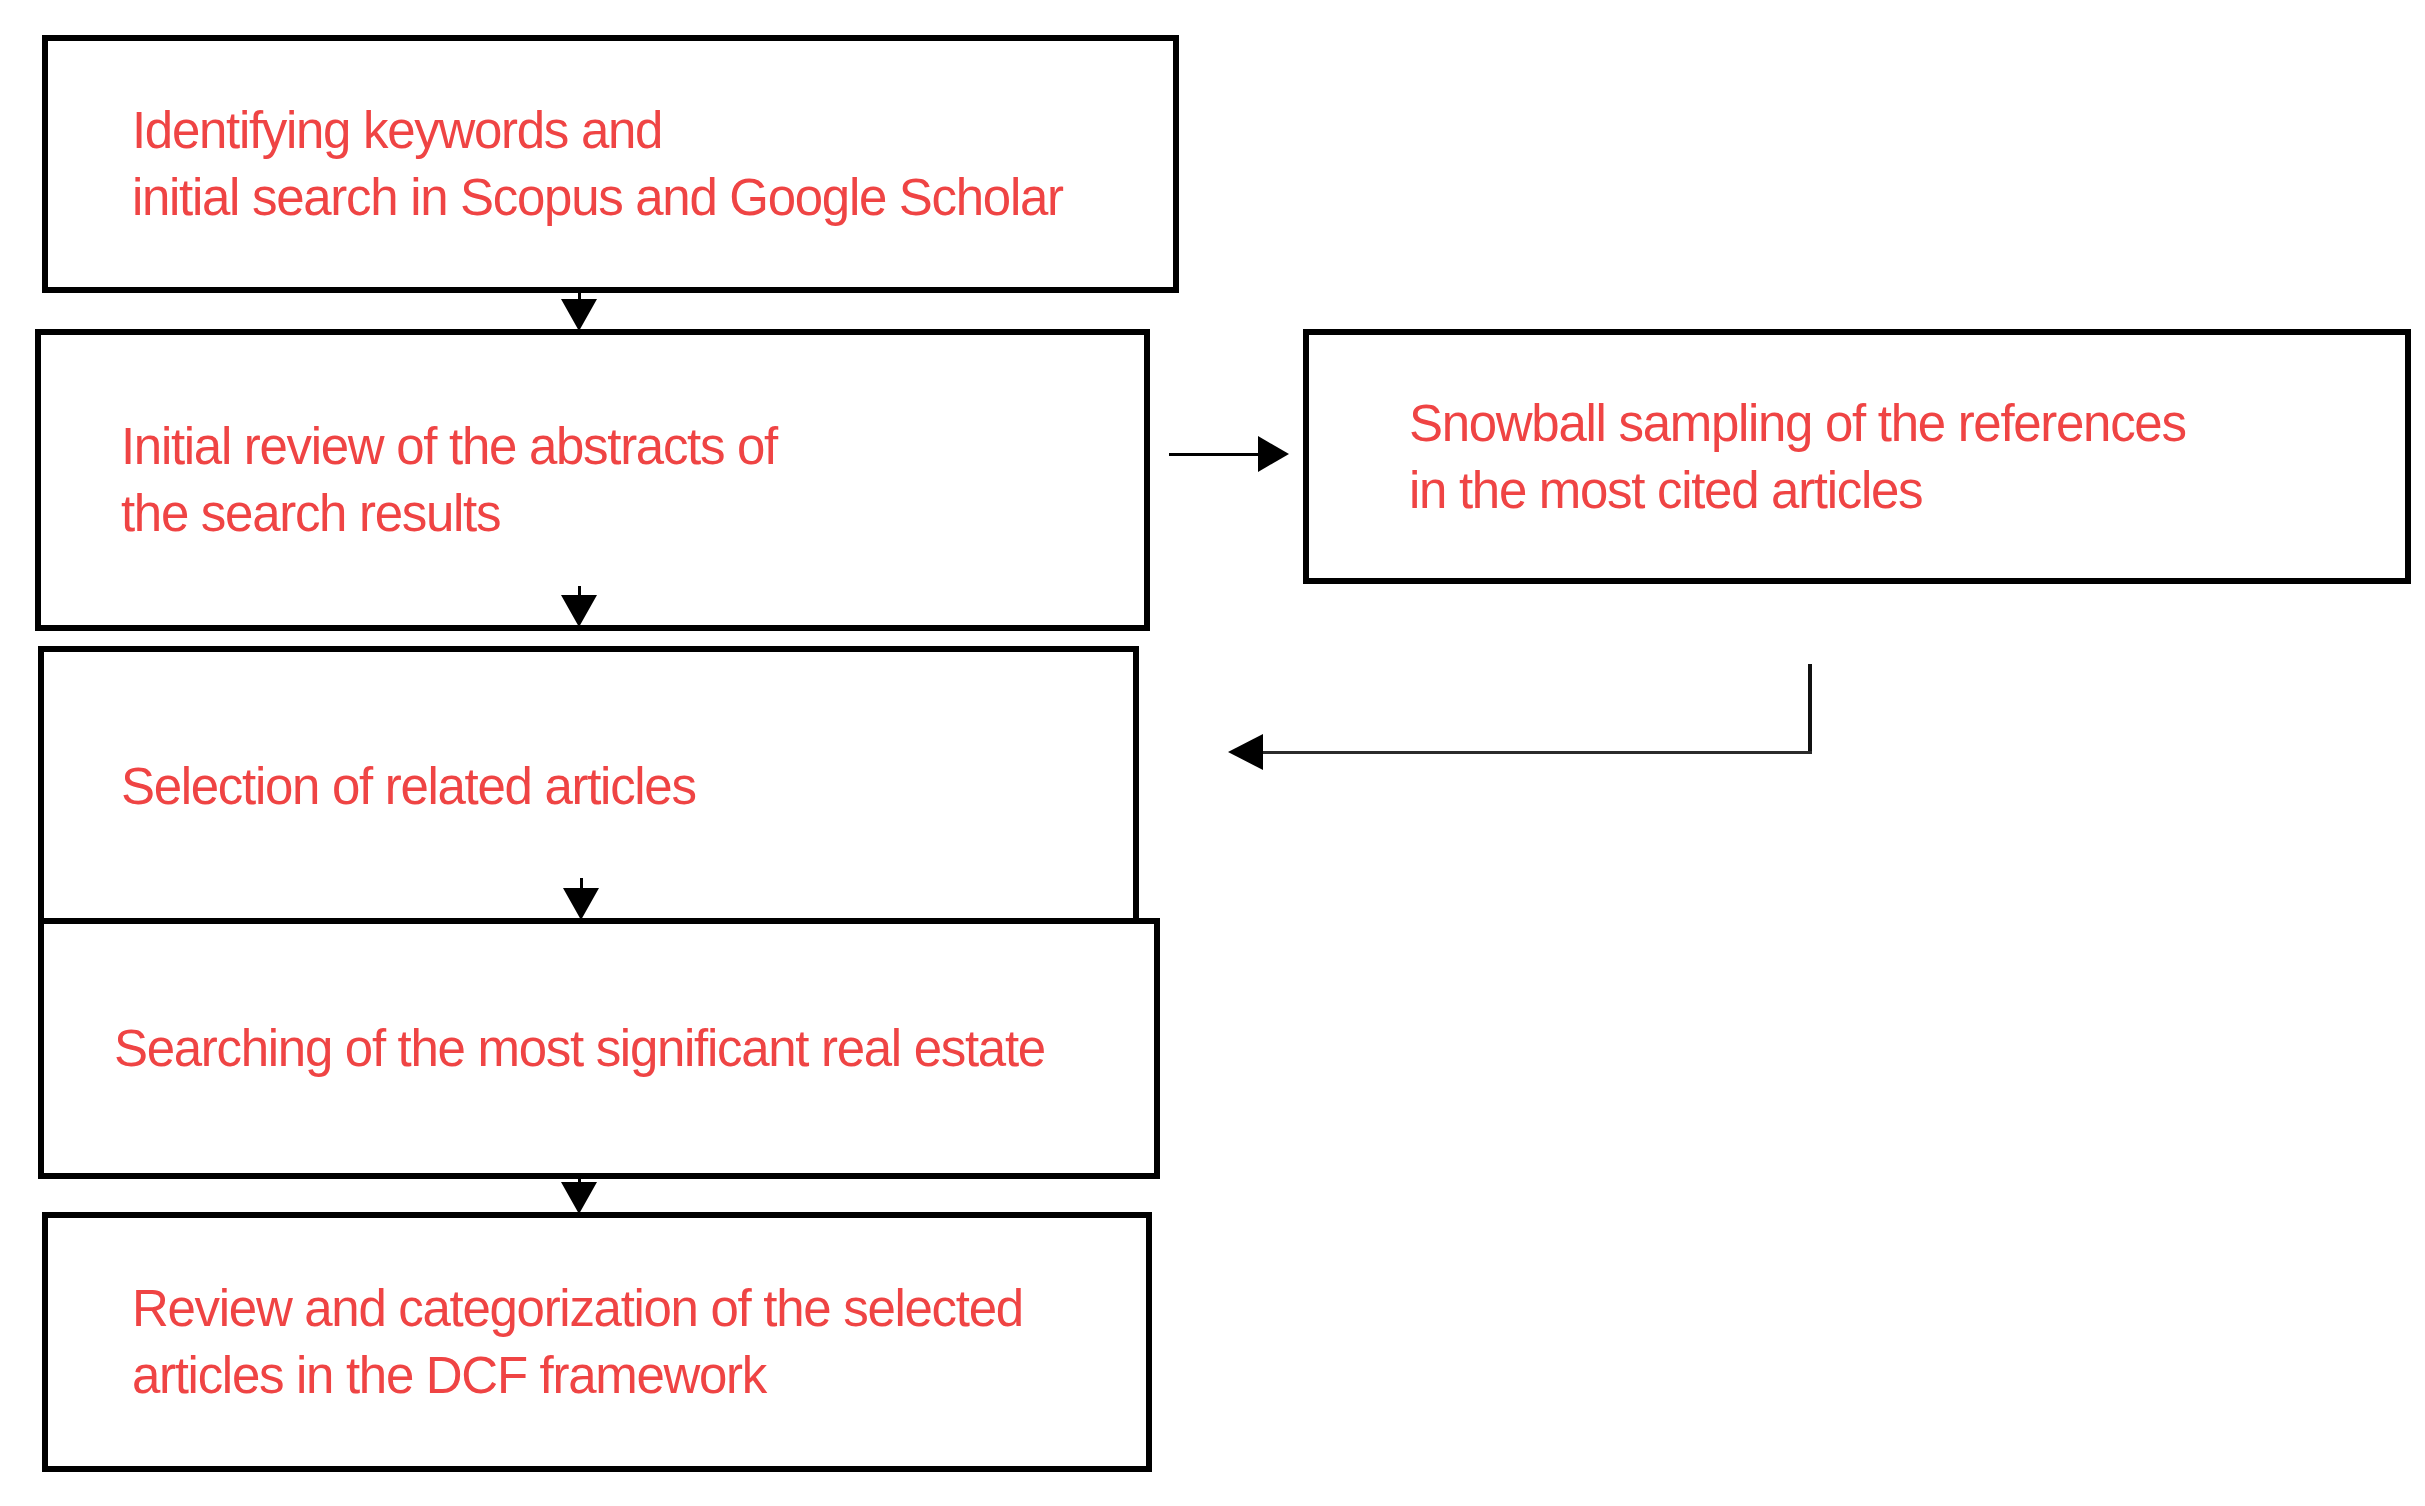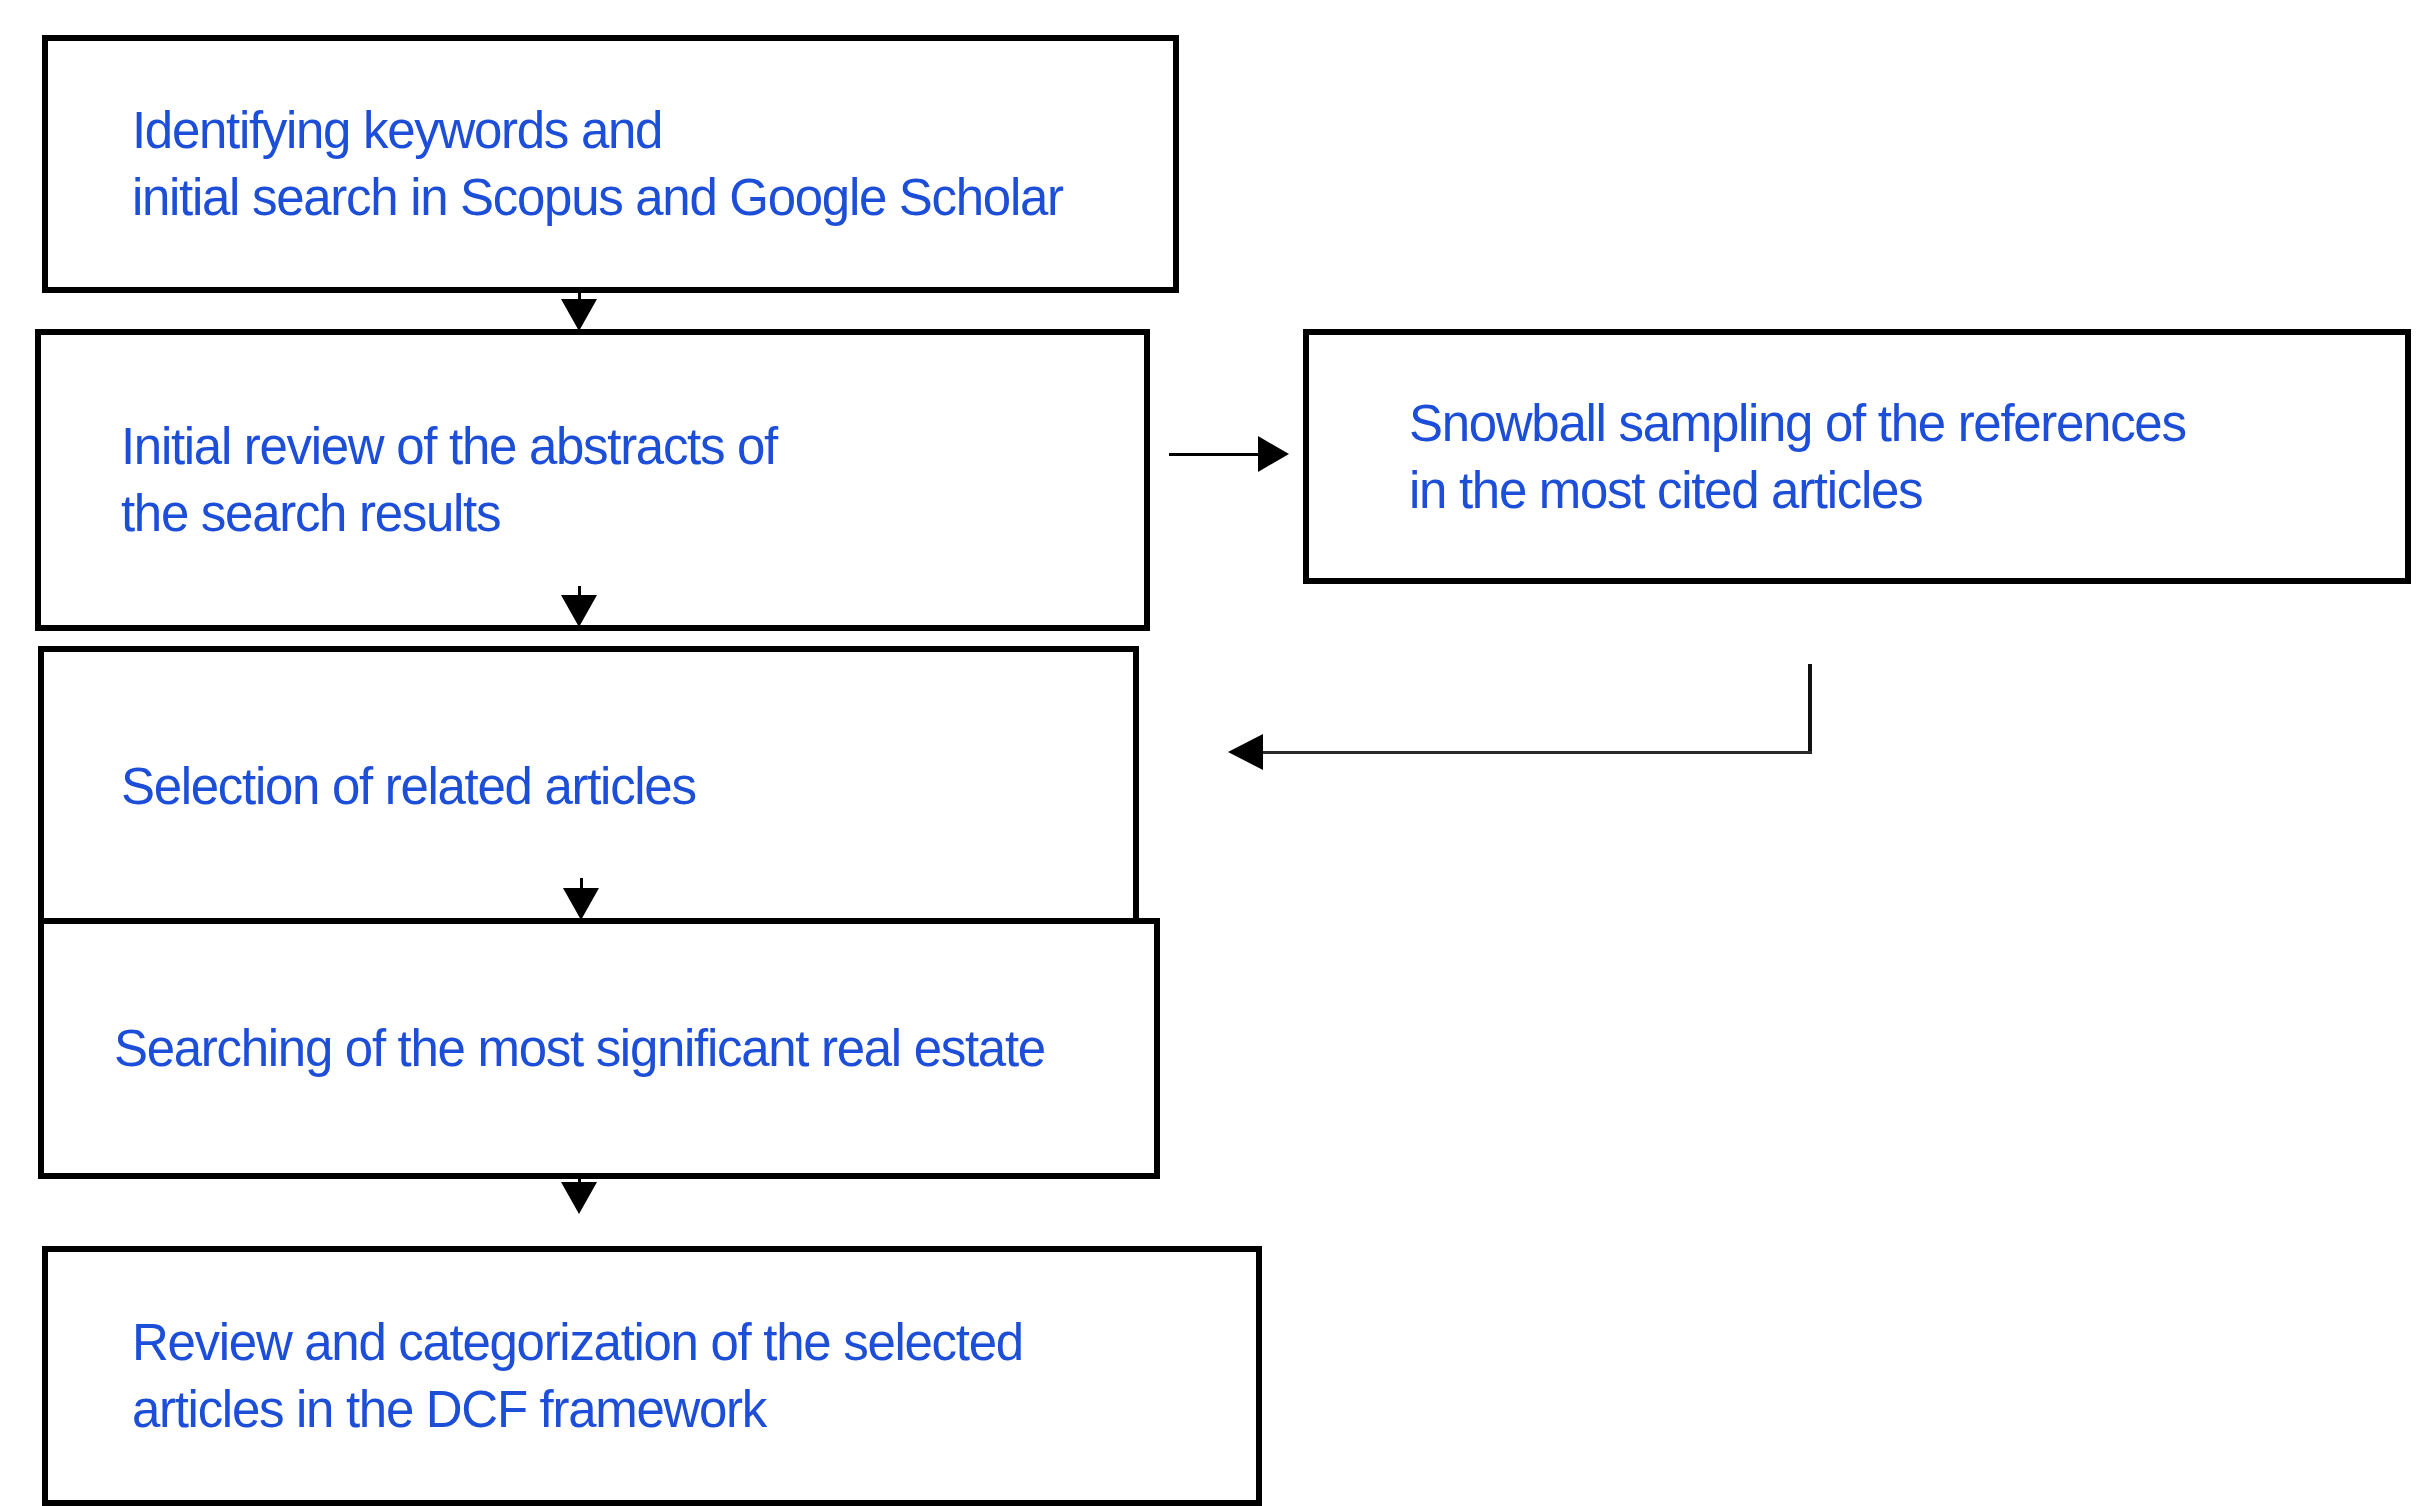--- a/index.html
+++ b/index.html
@@ -16,34 +16,34 @@
     font-family: "Liberation Sans", sans-serif;
   }
   .box {
     position: absolute;
     box-sizing: border-box;
     background: #ffffff;
     border: 6.7px solid #000000;
     display: flex;
     flex-direction: column;
     justify-content: center;
-    color: #1d4ed8;
+    color: #ef4444;
     font-size: 51px;
     line-height: 67px;
     letter-spacing: -1.3px;
     white-space: nowrap;
   }
   .box .line { display: block; }
 
   
   #box-identify        { left: 42px;   top: 35px;   width: 1137px; height: 258px; padding-left: 84px; }
   #box-initial-review  { left: 35px;   top: 329px;  width: 1115px; height: 302px; padding-left: 80px; }
   #box-selection       { left: 38px;   top: 625px;  width: 1101px; height: 280px; padding-left: 77px; margin-top: 21px; }
   #box-searching       { left: 38px;   top: 918px; width: 1122px; height: 261px; padding-left: 70px; }
-  #box-review          { left: 42px;   top: 1246px; width: 1220px; height: 260px; padding-left: 84px; }
+  #box-review          { left: 42px;   top: 1212px; width: 1110px; height: 260px; padding-left: 84px; }
   
   #box-snowball        { left: 1303px; top: 329px;  width: 1108px; height: 255px; padding-left: 100px; }
 
   
   .varrow { position: absolute; width: 37px; }
   .varrow .shaft {
     position: absolute; left: 17px; top: 0; bottom: 25px; width: 3.4px; background: #000;
   }
   .varrow .head {
     position: absolute; bottom: 0; left: 0; width: 0; height: 0;

